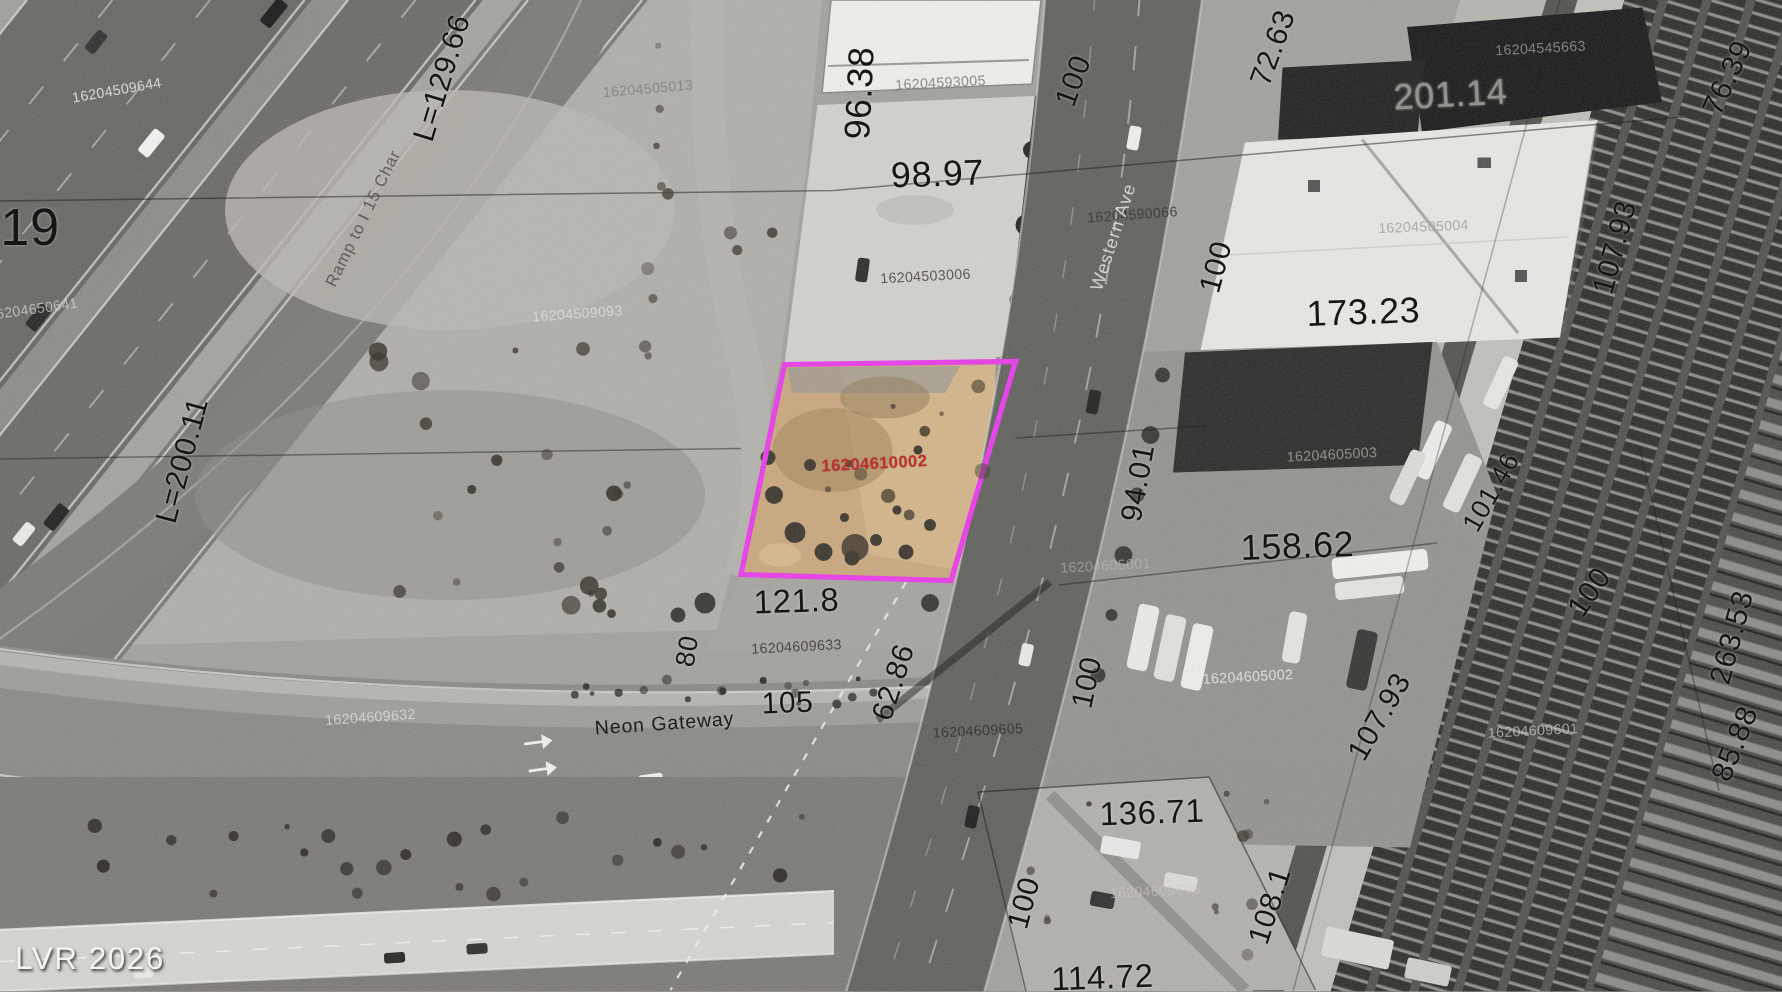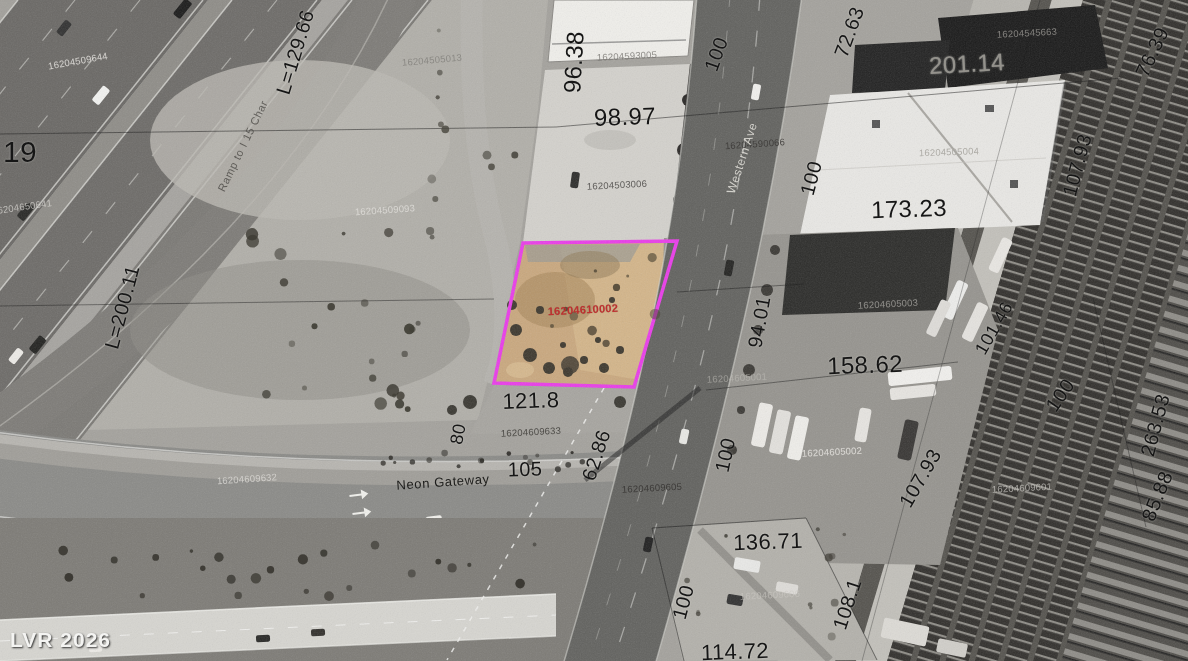--- a/index.html
+++ b/index.html
@@ -6,21 +6,21 @@
   .map{position:relative;width:1188px;height:661px;overflow:hidden;background:#a4a29d;
        font-family:"Liberation Sans",sans-serif;}
   .map svg{position:absolute;left:0;top:0;}
   .layer{position:absolute;left:0;top:0;width:100%;height:100%;pointer-events:none;}
   .lbl{position:absolute;white-space:nowrap;line-height:1;transform-origin:center;}
   .dim{color:#161616;font-weight:400;letter-spacing:.4px;
        text-shadow:0 0 2px rgba(235,235,230,.55);}
   .apn{color:#5a5854;letter-spacing:.2px;font-weight:400;}
   .street{font-weight:400;letter-spacing:.6px;}
   .subject-apn{font-weight:700;letter-spacing:.3px;text-shadow:0 0 1px rgba(0,0,0,.25);}
-  .watermark{position:absolute;left:10px;top:628px;font-size:21px;font-weight:700;
+  .watermark{position:absolute;left:10px;top:628px;font-size:21px;font-weight:400;
        color:#f4f4f2;letter-spacing:1px;text-shadow:1px 1px 2px rgba(10,10,10,.8);}
 </style>
 </head>
 <body>
 
 <div class="map">
 
 <svg width="1188" height="661" viewBox="0 0 1188 661">
   <defs>
     <filter id="grain" x="0%" y="0%" width="100%" height="100%">
@@ -339,21 +339,21 @@
         <circle cx="627.7" cy="275.9" r="1.5" fill="#4b4334" opacity="0.64"></circle>
         <circle cx="616.5" cy="287.4" r="3.6" fill="#4b4334" opacity="0.87"></circle>
         <circle cx="573.8" cy="316.1" r="4.3" fill="#4b4334" opacity="0.55"></circle>
         <circle cx="552.0" cy="326.1" r="2.0" fill="#4b4334" opacity="0.67"></circle>
         <circle cx="592.1" cy="330.6" r="4.8" fill="#4b4334" opacity="0.77"></circle>
         <circle cx="606.1" cy="343.3" r="3.6" fill="#4b4334" opacity="0.78"></circle>
       </g>
 </svg>
 
 <div class="layer" id="dimension-labels">
-      <span class="lbl dim" style="left: 20px; top: 152px; font-size: 30px; transform: translate(-50%, -50%) rotate(0deg);">19</span>
+      <span class="lbl dim" style="left: 20px; top: 152px; font-size: 35px; transform: translate(-50%, -50%) rotate(0deg);">19</span>
       <span class="lbl dim" style="left: 122px; top: 307px; font-size: 20px; transform: translate(-50%, -50%) rotate(-75deg);">L=200.11</span>
       <span class="lbl dim" style="left: 295px; top: 52px; font-size: 20px; transform: translate(-50%, -50%) rotate(-73deg);">L=129.66</span>
       <span class="lbl dim" style="left: 574px; top: 62px; font-size: 24px; transform: translate(-50%, -50%) rotate(-87deg);">96.38</span>
       <span class="lbl dim" style="left: 625px; top: 117px; font-size: 24px; transform: translate(-50%, -50%) rotate(-2deg);">98.97</span>
       <span class="lbl dim" style="left: 716px; top: 54px; font-size: 20px; transform: translate(-50%, -50%) rotate(-70deg);">100</span>
       <span class="lbl dim" style="left: 849px; top: 32px; font-size: 20px; transform: translate(-50%, -50%) rotate(-70deg);">72.63</span>
       <span class="lbl dim" style="left: 967px; top: 64px; font-size: 24px; transform: translate(-50%, -50%) rotate(-3deg); color: rgb(148, 146, 140);">201.14</span>
       <span class="lbl dim" style="left: 1152px; top: 52px; font-size: 20px; transform: translate(-50%, -50%) rotate(-65deg);">76.39</span>
       <span class="lbl dim" style="left: 1077px; top: 165px; font-size: 20px; transform: translate(-50%, -50%) rotate(-75deg);">107.93</span>
       <span class="lbl dim" style="left: 811px; top: 178px; font-size: 20px; transform: translate(-50%, -50%) rotate(-75deg);">100</span>

